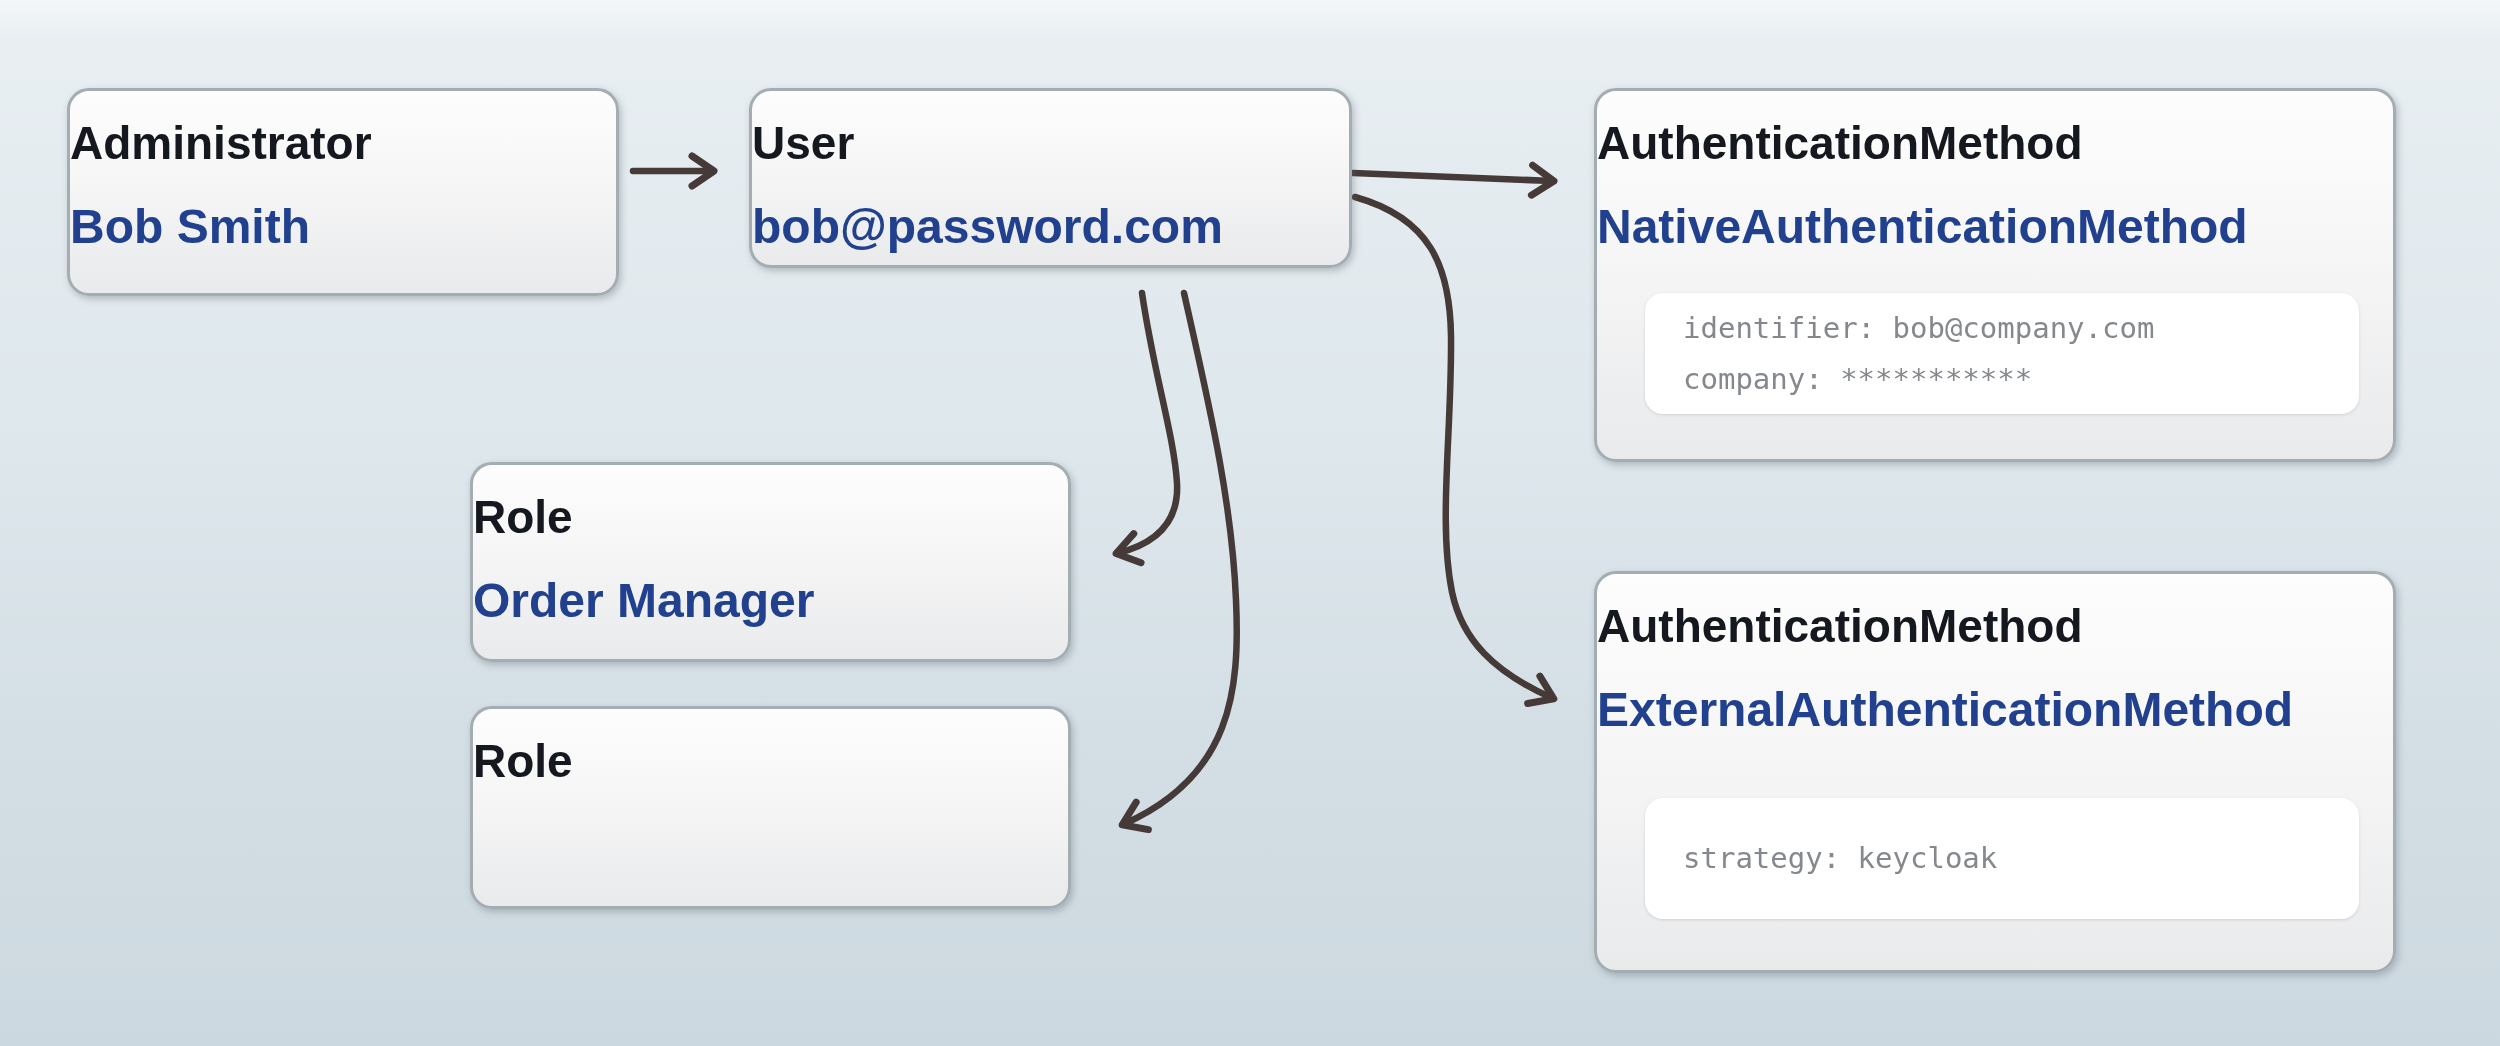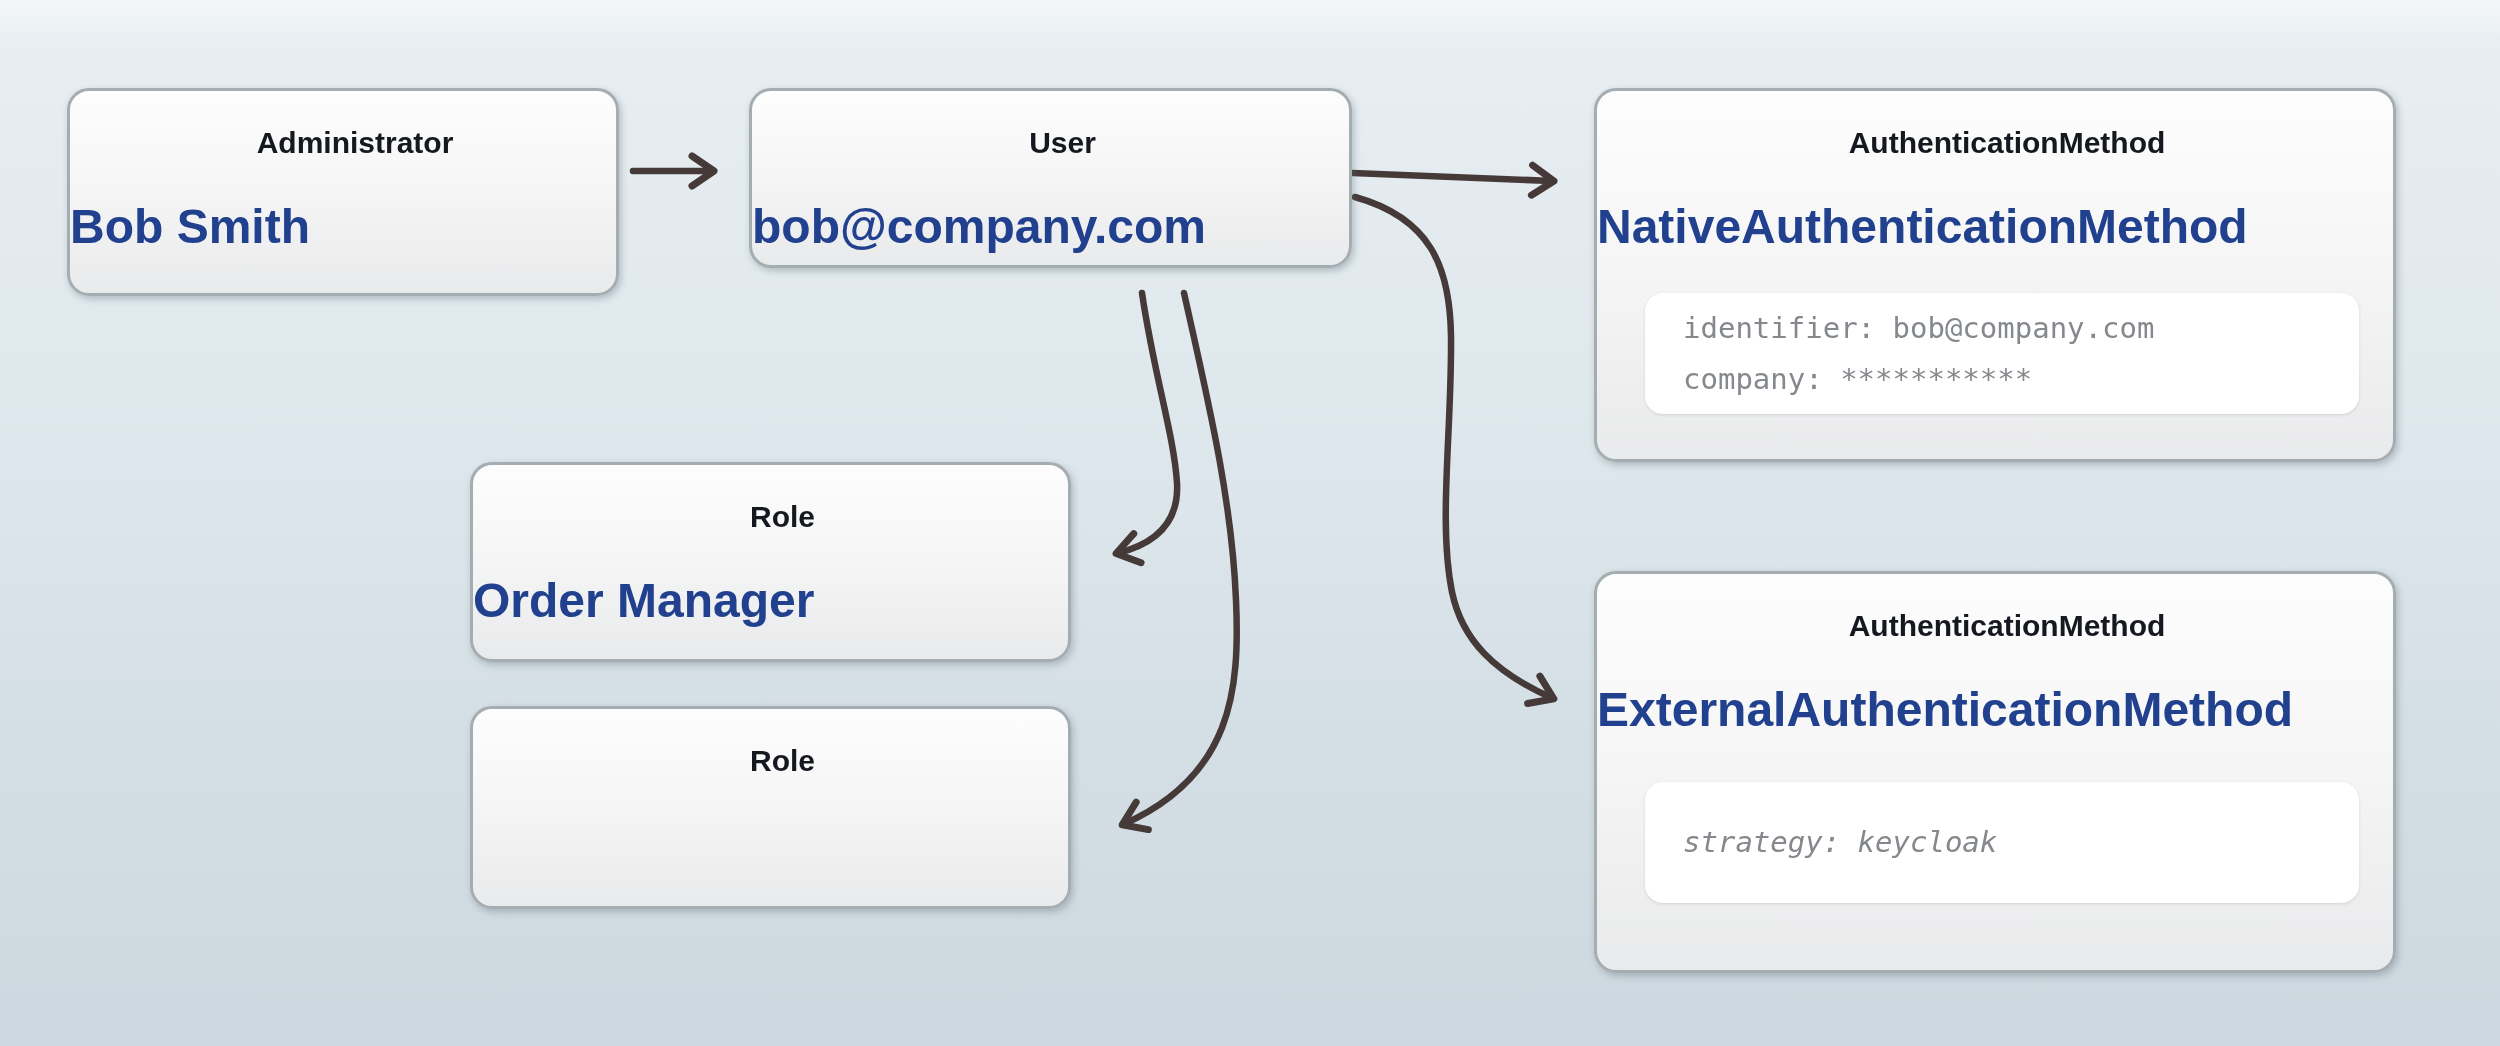--- a/index.html
+++ b/index.html
@@ -27,27 +27,25 @@
     background: linear-gradient(180deg, #fdfdfd 0%, #f6f6f7 45%, #e9eaeb 100%);
     border: 3px solid #a4adb2;
     border-radius: 22px;
     box-shadow: 2px 3px 7px rgba(96,108,118,0.38);
   }
 
   .node .title {
     position: absolute;
     left: 0; right: 0;
     top: 26px;
-    text-align: center;
-    font-size: 30px;
+    font-size: 46px;
     line-height: 52px;
     font-weight: bold;
     color: #15191f;
     white-space: nowrap;
-    margin-left: 24px;
   }
 
   .node .value {
     position: absolute;
     left: 0; right: 0;
     top: 108px;
     text-align: left;
     font-size: 48px;
     line-height: 56px;
     font-weight: bold;
@@ -99,21 +97,21 @@
     </g>
   </svg>
 
   <div class="node" style="left:67px; top:88px; width:552px; height:208px;">
     <div class="title">Administrator</div>
     <div class="value">Bob Smith</div>
   </div>
 
   <div class="node" style="left:749px; top:88px; width:603px; height:180px;">
     <div class="title">User</div>
-    <div class="value">bob@company.com</div>
+    <div class="value">bob@password.com</div>
   </div>
 
   <div class="node" style="left:1594px; top:88px; width:802px; height:374px;">
     <div class="title">AuthenticationMethod</div>
     <div class="value">NativeAuthenticationMethod</div>
     <div class="attrs" style="top:202px;">
       <div class="attr-row">identifier: bob@company.com</div>
       <div class="attr-row">company: ***********</div>
     </div>
   </div>
@@ -123,18 +121,18 @@
     <div class="value">Order Manager</div>
   </div>
 
   <div class="node" style="left:470px; top:706px; width:601px; height:203px;">
     <div class="title">Role</div>
   </div>
 
   <div class="node" style="left:1594px; top:571px; width:802px; height:402px;">
     <div class="title">AuthenticationMethod</div>
     <div class="value">ExternalAuthenticationMethod</div>
-    <div class="attrs" style="top:208px;font-style:italic;">
+    <div class="attrs" style="top:224px;">
       <div class="attr-row">strategy: keycloak</div>
     </div>
   </div>
 
 </div>
 
 </body></html>

